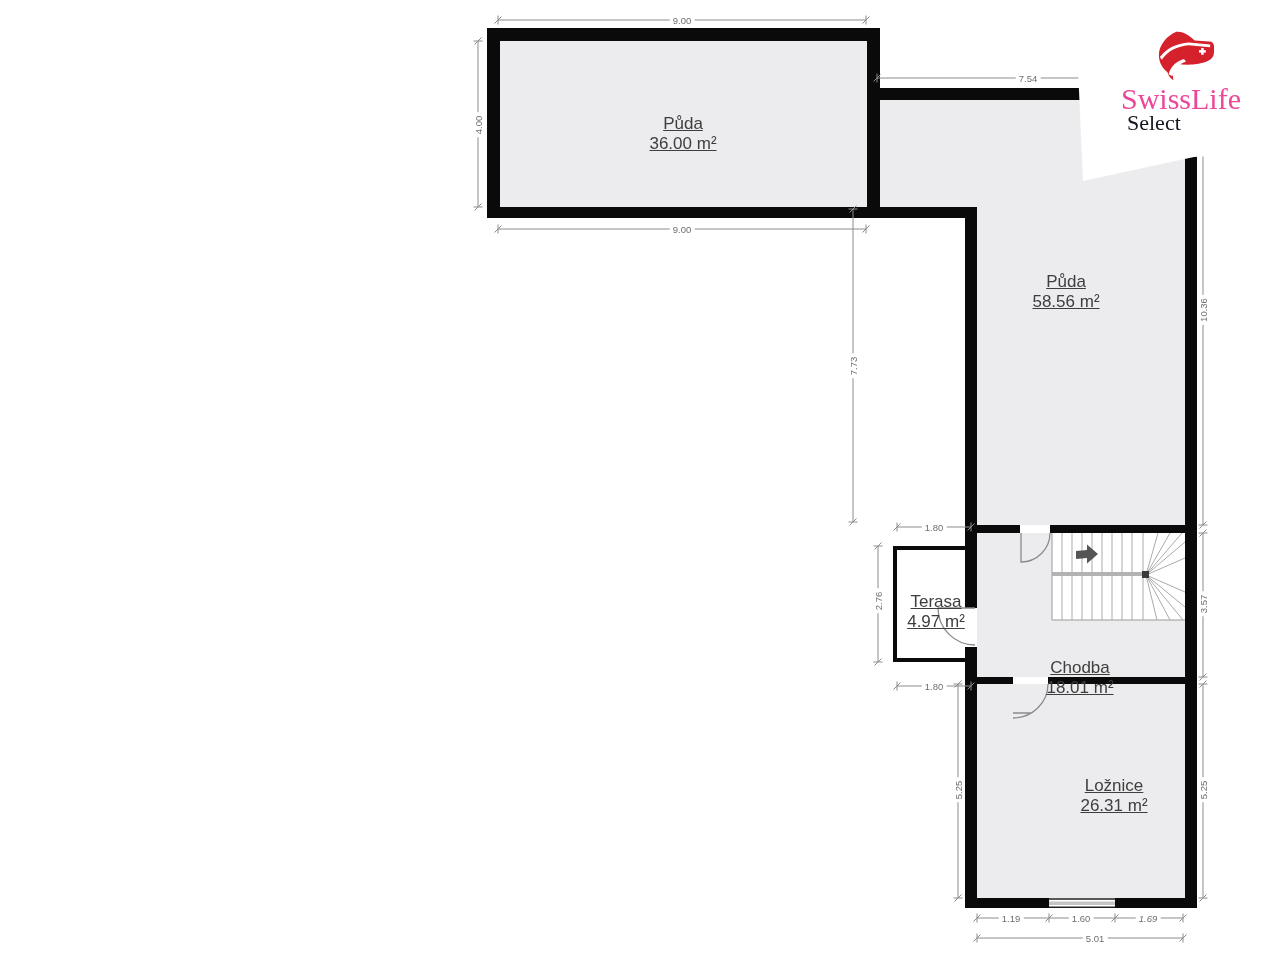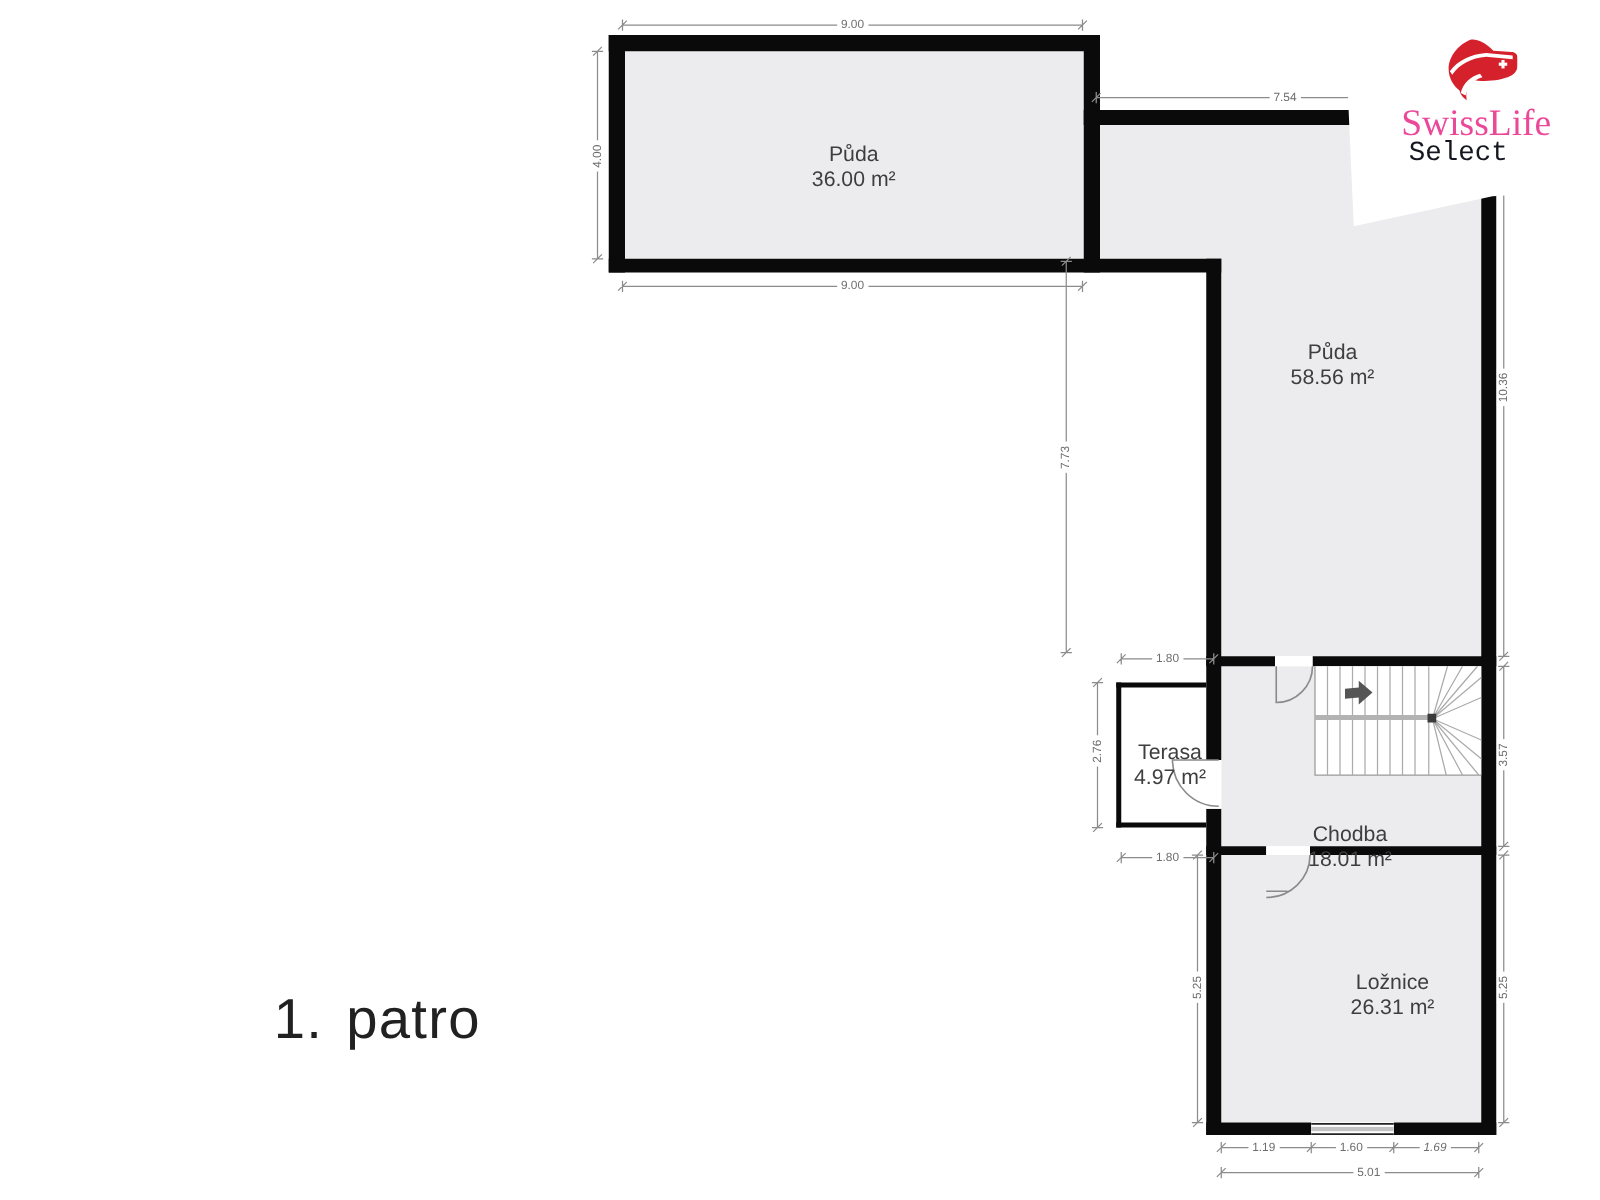--- a/index.html
+++ b/index.html
@@ -1,30 +1,30 @@
 <!DOCTYPE html>
 <html><head>
 <meta charset="utf-8">
 <style>
   html,body{margin:0;padding:0;background:#ffffff;}
   .canvas{position:relative;width:1280px;height:960px;background:#fff;overflow:hidden;
           font-family:"Liberation Sans",sans-serif;}
   .plan-svg{position:absolute;left:0;top:0;}
   .room-label{position:absolute;transform:translate(-50%,-50%);text-align:center;
-              color:#3e3e3e;font-size:17px;line-height:20px;white-space:nowrap;z-index:5;}
+              color:#3e3e3e;font-size:17px;line-height:20px;white-space:nowrap;z-index:5;text-decoration:underline;}
   .dim{position:absolute;transform:translate(-50%,-50%);font-size:9.5px;color:#6e6e6e;
        background:#fff;padding:0 3px;white-space:nowrap;z-index:4;line-height:11px;}
   .dim.v{transform:translate(-50%,-50%) rotate(-90deg);}
   .logo-mask{position:absolute;left:0;top:0;width:1280px;height:960px;background:#fff;
              clip-path:polygon(1075px 0px,1280px 0px,1280px 152px,1194px 157px,1083px 181px);
              z-index:8;}
   .logo{position:absolute;z-index:9;}
   .logo-brand{position:absolute;left:1121px;top:84px;font-family:"Liberation Serif",serif;
               font-size:30px;line-height:30px;color:#ec4899;z-index:9;}
-  .logo-sub{position:absolute;left:1127px;top:112px;font-family:Liberation Mono, monospace;
+  .logo-sub{position:absolute;left:1127px;top:112px;font-family:Liberation Serif, serif;
             font-size:22px;line-height:22px;color:#14171f;z-index:9;text-align:center;}
   .floor-title{position:absolute;left:219px;top:789px;font-size:45px;color:#212121;
                letter-spacing:1px;word-spacing:5px;z-index:5;}
 </style>
 </head>
 <body>
 
 <div class="canvas">
 
   <svg class="plan-svg" width="1280" height="960" viewBox="0 0 1280 960">
@@ -146,15 +146,14 @@
   <svg class="logo" style="left:1156px;top:30px;" width="58" height="52" viewBox="0 0 60 52">
     <path fill="#d4212b" d="M21,1 C11,5 3,15 3,25 c0,8 4,14 9,18 c1,4 3,6 6,8 c-1,-7 0,-13 4,-17 c10,2 24,1 32,-3 c4,-2 6,-5 6,-9 l0,-6 c0,-3 -2,-5 -5,-5 l-15,-1 C33,3 26,0 21,1 Z"></path>
     <path fill="#ffffff" d="M4,27 C11,18 21,13 34,12 L56,14 L56,17 L34,15 C22,16 12,21 6,30 Z"></path>
     <path fill="#ffffff" d="M13,45 C15,37 21,31 29,29 L31,32 C24,34 19,39 17,47 Z"></path>
     <rect x="44.5" y="19.9" width="7" height="2.6" fill="#ffffff"></rect>
     <rect x="46.7" y="17.7" width="2.6" height="7" fill="#ffffff"></rect>
   </svg>
   <div class="logo-brand">SwissLife</div>
   <div class="logo-sub">Select</div>
 
-  <div class="floor-title">1. patro</div>
 
 </div>
 
 </body></html>

